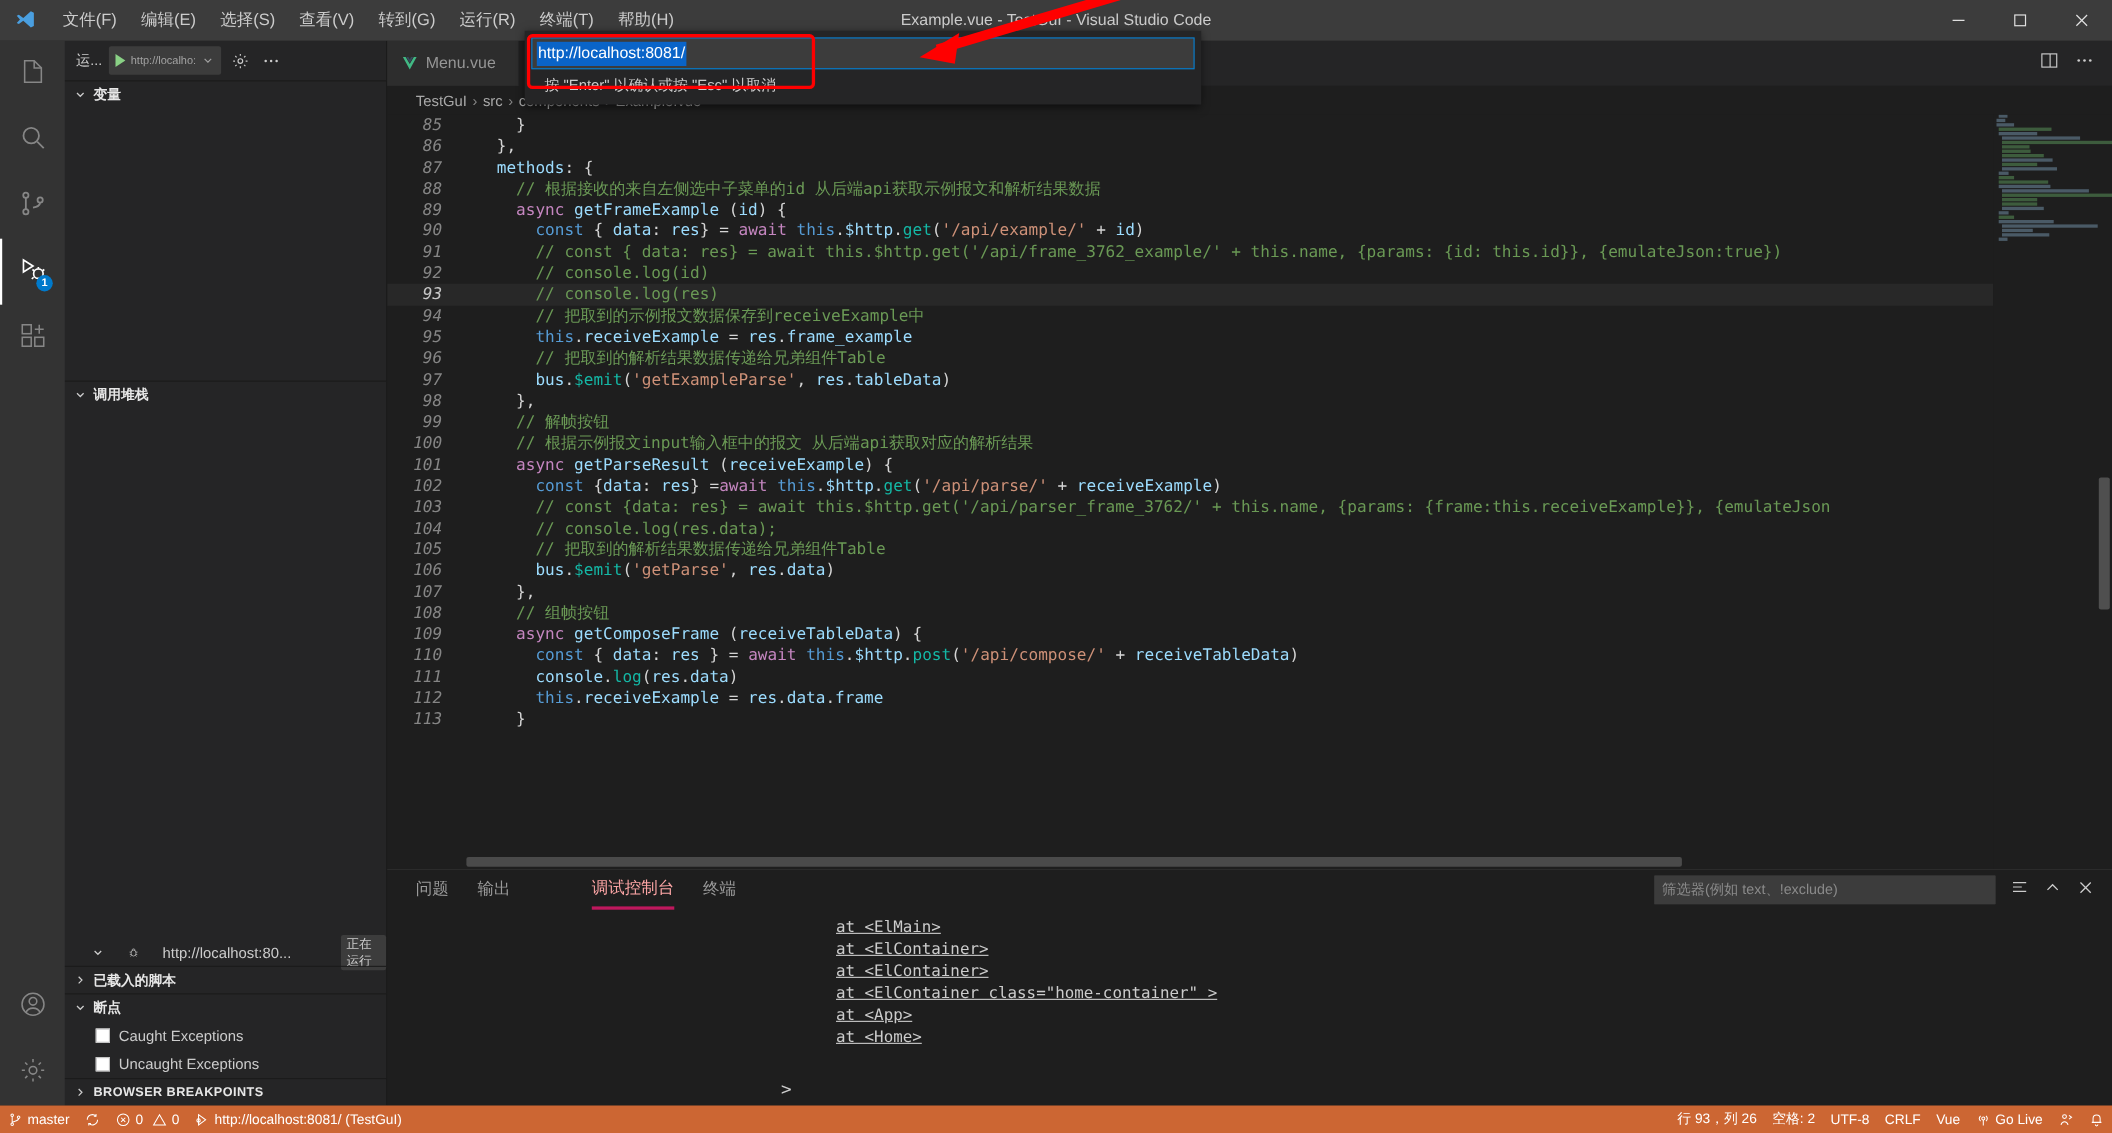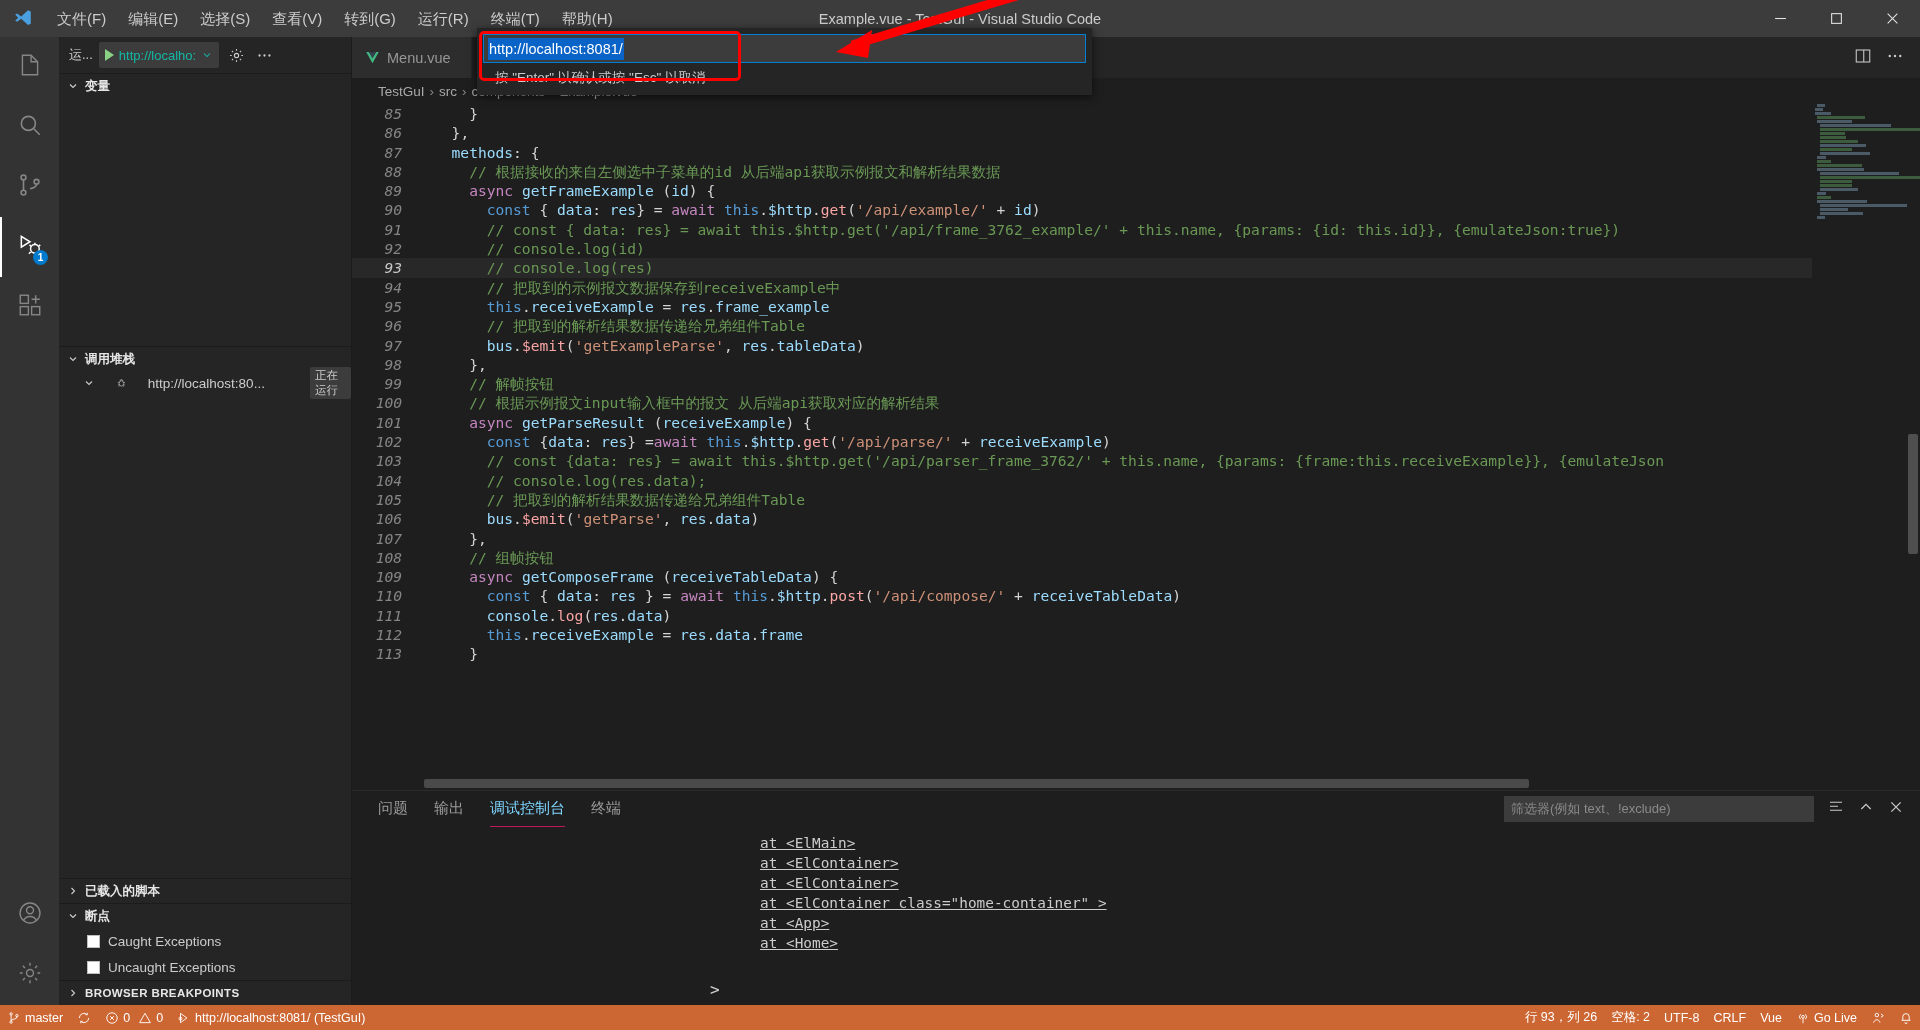--- a/index.html
+++ b/index.html
@@ -58,21 +58,21 @@
 
   
   .sidebar {
     width: 293px; background: #252526; flex: 0 0 293px; display: flex; flex-direction: column;
     border-right: 1px solid #1b1b1b;
   }
   .debug-toolbar { height: 36px; display: flex; align-items: center; padding: 0 6px 0 10px; gap: 6px; }
   .debug-label { font-size: 13px; color: #cccccc; white-space: nowrap; }
   .debug-select {
     background: #3c3c3c; height: 26px; display: flex; align-items: center; gap: 5px;
-    padding: 0 6px; font-size: 13px; color: #14b8a6; max-width: 128px; border-radius: 2px;
+    padding: 0 6px; font-size: 10px; color: #a3a3a3; max-width: 128px; border-radius: 2px;
   }
   .debug-select .sel-text { overflow: hidden; white-space: nowrap; text-overflow: clip; max-width: 86px; }
   .play-tri { width: 0; height: 0; border-left: 9px solid #89d185; border-top: 6px solid transparent; border-bottom: 6px solid transparent; }
   .chev { width: 12px; height: 12px; flex: 0 0 12px; }
   .tb-icon { width: 22px; height: 22px; display: flex; align-items: center; justify-content: center; color: #cccccc; }
   .tb-icon svg { width: 17px; height: 17px; }
 
   .sb-section { border-top: 1px solid #1b1b1b; display: flex; flex-direction: column; }
   .sb-section-head {
     height: 24px; display: flex; align-items: center; gap: 4px; padding-left: 6px;
@@ -112,21 +112,21 @@
   .ln-row { display: flex; height: 19.3px; }
   .ln {
     width: 72px; flex: 0 0 72px; text-align: right; padding-right: 22px; color: #858585; user-select: none; font-style: italic;
   }
   .ln.cur { color: #c6c6c6; }
   .ln-row.cur-line { background: #282828; }
   .code-txt { padding-left: 10px; }
 
   .kw     { color: #569cd6; }
   .kw2    { color: #c586c0; }
-  .fn     { color: #fca5a5; }
+  .fn     { color: #14b8a6; }
   .var    { color: #9cdcfe; }
   .str    { color: #ce9178; }
   .cmt    { color: #6a9955; }
   .punc   { color: #d4d4d4; }
 
   .minimap {
     width: 108px; flex: 0 0 108px; background: #1e1e1e; position: relative; overflow: hidden;
   }
   .mm-line { height: 3px; margin-bottom: 1px; }
   .scroll-v {
@@ -134,21 +134,21 @@
   }
   .hscroll {
     position: absolute; left: 72px; right: 118px; bottom: 2px; height: 9px;
   }
   .hscroll span { display:block; height:9px; width: 87%; background: #4a4a4a; border-radius: 2px; }
 
   
   .panel { height: 215px; flex: 0 0 215px; background: #1e1e1e; display: flex; flex-direction: column; border-top: 1px solid #2b2b2b; }
   .panel-tabs { height: 36px; display: flex; align-items: center; padding-left: 26px; gap: 26px; position: relative; }
   .ptab { font-size: 15px; color: #9a9a9a; height: 36px; display: flex; align-items: center; border-bottom: 1px solid transparent; }
-  .ptab.active { color: #7dd3fc; border-bottom: 1px solid #be185d; }
+  .ptab.active { color: #fca5a5; border-bottom: 3px solid #be185d; margin-left: 48px; }
   .panel-actions { margin-left: auto; display: flex; align-items: center; gap: 14px; padding-right: 16px; color:#cccccc; }
   .panel-actions svg { width: 16px; height: 16px; }
   .filter-box {
     background: #3c3c3c; border: 1px solid #3c3c3c; height: 26px; width: 310px; display: flex; align-items: center;
     padding: 0 6px; font-size: 13px; color: #8a8a8a;
   }
   .console-body { flex: 1 1 auto; padding: 6px 0 0 0; overflow: hidden; position: relative; text-decoration: underline; }
   .cline {
     font-family: "DejaVu Sans Mono", "Liberation Mono", monospace; font-size: 14.4px; line-height: 20px;
     padding-left: 408px; color: #cccccc;
@@ -319,21 +319,21 @@
             <svg width="12" height="12" viewBox="0 0 16 16" fill="none" stroke="currentColor" stroke-width="1.5">
                 <path d="M4 6l4 4 4-4"></path>
               </svg>
           </span>
           <span>变量</span>
         </div>
         <div class="sb-body" style="height:248px;"></div>
       </div>
 
 
-      <div class="sb-section" style="flex:1 1 auto; min-height:0;">
+      <div class="sb-section" style="flex:1 1 auto; min-height:0;justify-content:space-between;">
         <div class="sb-section-head">
           <span class="arrow">
             <svg width="12" height="12" viewBox="0 0 16 16" fill="none" stroke="currentColor" stroke-width="1.5">
                 <path d="M4 6l4 4 4-4"></path>
               </svg>
           </span>
           <span>调用堆栈</span>
         </div>
         <div class="sb-body">
           <div class="sb-row">

